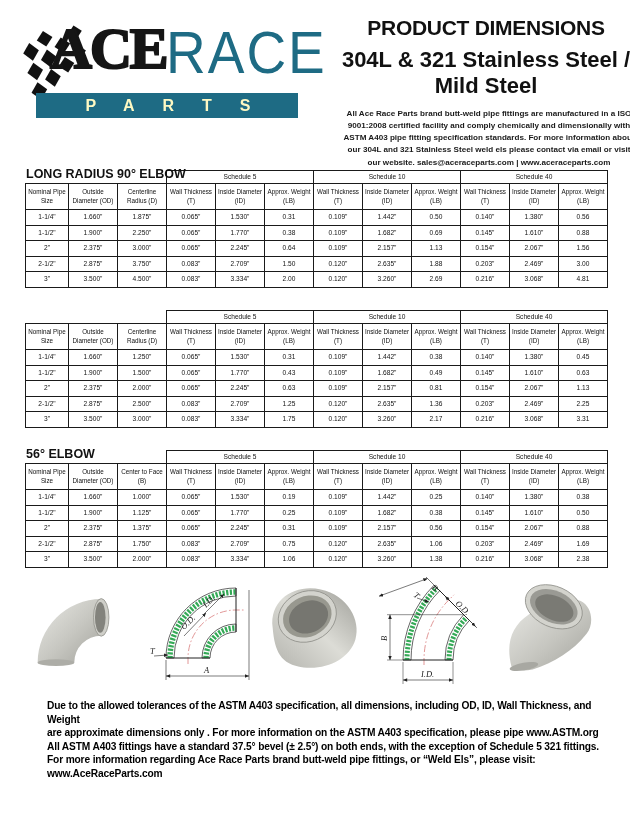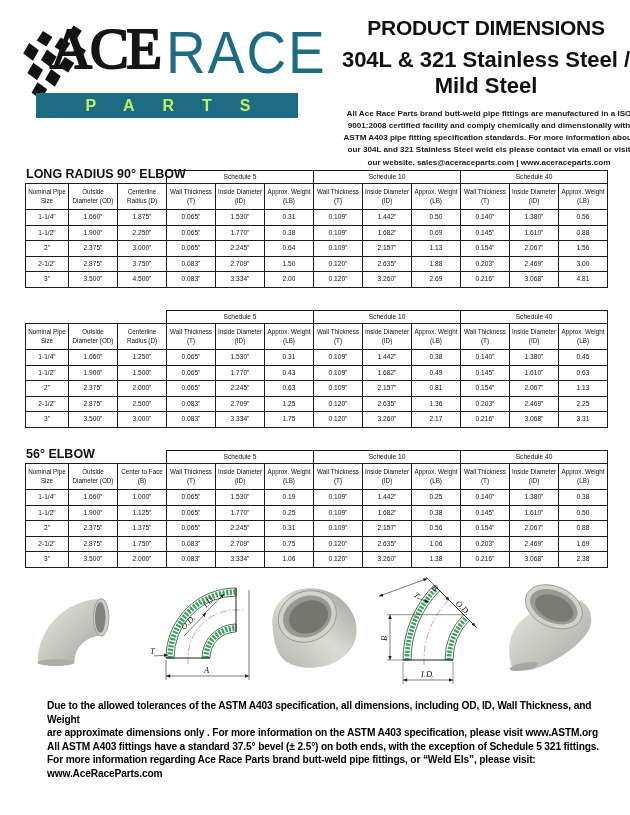--- a/index.html
+++ b/index.html
@@ -2,26 +2,26 @@
 <html><head>
 <meta charset="utf-8">
 <style>
   html,body{margin:0;padding:0;background:#888;}
   .page{position:relative;width:630px;height:815px;background:#ffffff;margin:0 auto;
         font-family:"Liberation Sans",sans-serif;color:#111;overflow:hidden;}
 
   
   .logo{position:absolute;left:14px;top:14px;width:300px;height:130px;}
   .flag{position:absolute;left:2px;top:8px;}
-  .ace{position:absolute;left:36px;top:2px;font-family:"Liberation Serif",serif;font-weight:normal;
+  .ace{position:absolute;left:36px;top:2px;font-family:"Liberation Serif",serif;font-weight:bold;
        font-size:58px;line-height:66px;color:#151515;letter-spacing:-2px;-webkit-text-stroke:2.2px #151515;}
   .race{position:absolute;left:152px;top:6px;font-family:"Liberation Sans",sans-serif;font-weight:400;
         font-size:55px;line-height:60px;color:#1e6b84;letter-spacing:2px;transform:scaleY(1.08);transform-origin:top left;}
   .parts-banner{position:absolute;left:22px;top:79px;width:262px;height:25px;background:#1e6b84;
-        color:#bef264;font-size:16px;font-weight:bold;line-height:25px;text-align:center;
+        color:#fef9c3;font-size:16px;font-weight:bold;line-height:25px;text-align:center;
         letter-spacing:28px;text-indent:30px;white-space:nowrap;overflow:hidden;}
 
   .head-right{position:absolute;left:334px;top:16px;width:304px;text-align:center;}
   .head-title{font-size:21px;font-weight:bold;letter-spacing:-0.3px;}
   .head-sub1{font-size:15px;font-weight:bold;margin-top:7px;}
   .head-sub2{font-size:22px;font-weight:bold;margin-top:7px;}
   .head-desc{font-size:8.1px;font-weight:bold;text-align:center;margin-top:9px;line-height:1.5;
              padding-left:6px;color:#1a1a1a;}
 
   
@@ -510,18 +510,18 @@
         <ellipse cx="60" cy="34" rx="26" ry="16.5" fill="#9a9a94"></ellipse>
         <ellipse cx="61" cy="35" rx="21" ry="12.5" fill="#7a7a74"></ellipse>
       </g>
       <ellipse cx="29" cy="96" rx="15" ry="4" fill="#a8a8a2" transform="rotate(-10 29 96)"></ellipse>
     </svg>
 
   </div>
 
   <div class="footer">
     <div>Due to the allowed tolerances of the ASTM A403 specification, all dimensions, including OD, ID, Wall Thickness, and Weight</div>
-    <div>are approximate dimensions only . For more information on the ASTM A403 specification, please visit www.ASTM.org</div>
+    <div>are approximate dimensions only . For more information on the ASTM A403 specification, please pipe www.ASTM.org</div>
     <div>All ASTM A403 fittings have a standard 37.5° bevel (± 2.5°) on both ends, with the exception of Schedule 5 321 fittings.</div>
     <div>For more information regarding Ace Race Parts brand butt-weld pipe fittings, or “Weld Els”, please visit: www.AceRaceParts.com</div>
   </div>
 
 </div>
 
 </body></html>

